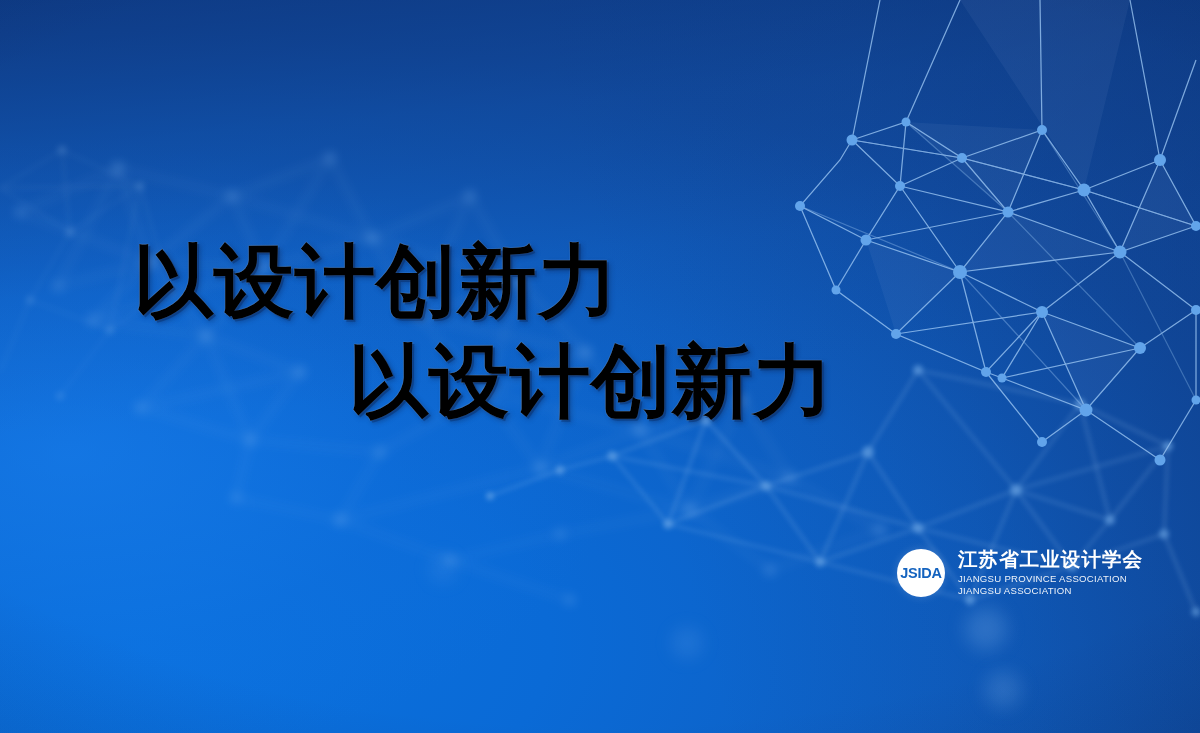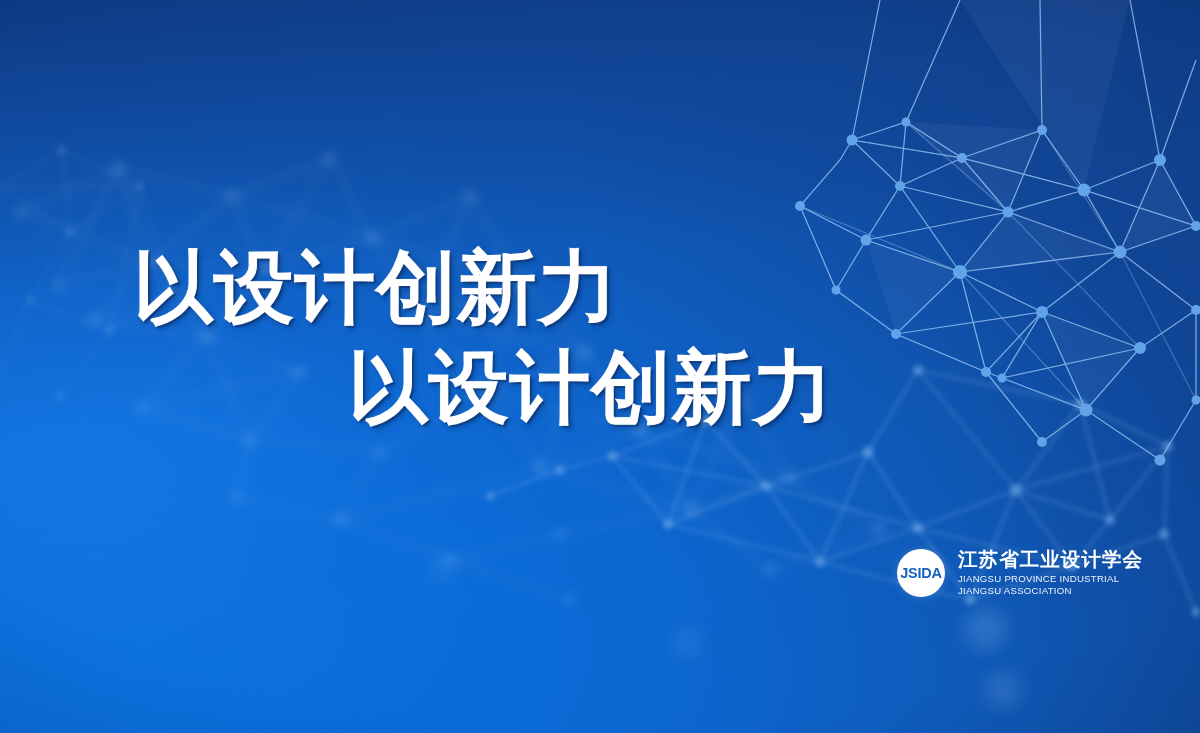--- a/index.html
+++ b/index.html
@@ -66,22 +66,22 @@
   .bokeh { position: absolute; border-radius: 50%; filter: blur(9px); }
 
   
   .headline {
     position: absolute;
     left: 0; top: 0;
     width: 1200px;
     pointer-events: none;
   }
   .hl-line {
-    color: #ffffff;
-    font-family: Liberation Sans, sans-serif;
+    color: #000000;
+    font-family: Liberation Mono, monospace;
     font-weight: 700;
     letter-spacing: 0.012em;
     white-space: nowrap;
     text-shadow:
        2px 2px 0 rgba(10,40,92,0.40),
        3px 3px 5px rgba(8,32,78,0.38),
        0 0 1px rgba(255,255,255,0.65);
   }
   .hl-line-1 {
     position: absolute;
@@ -348,19 +348,19 @@
     <div class="hl-line hl-line-2">以设计创新力</div>
   </div>
 
   <div class="logo-lockup">
     <div class="logo-mark">
       <span class="logo-mark-text">JSIDA</span>
     </div>
     <div class="logo-words">
       <div class="logo-cn">江苏省工业设计学会</div>
       <div class="logo-en">
-        <div>JIANGSU PROVINCE INDUSTRIAL</div>
+        <div>JIANGSU PROVINCE ASSOCIATION</div>
         <div>JIANGSU ASSOCIATION</div>
       </div>
     </div>
   </div>
 
 </div>
 
 </body></html>

